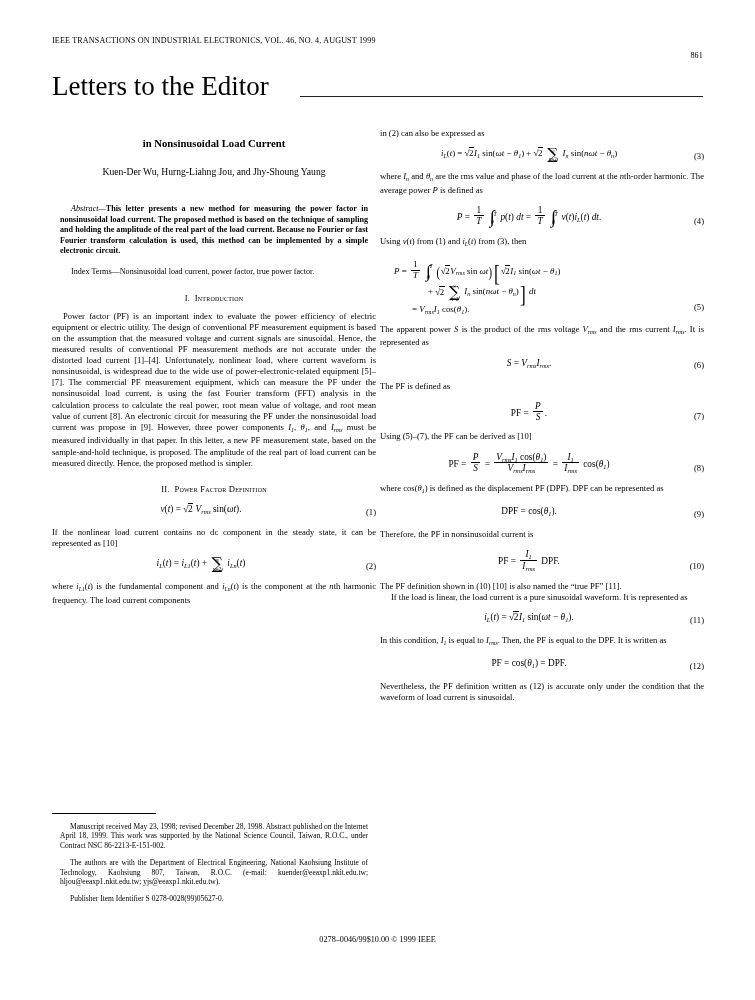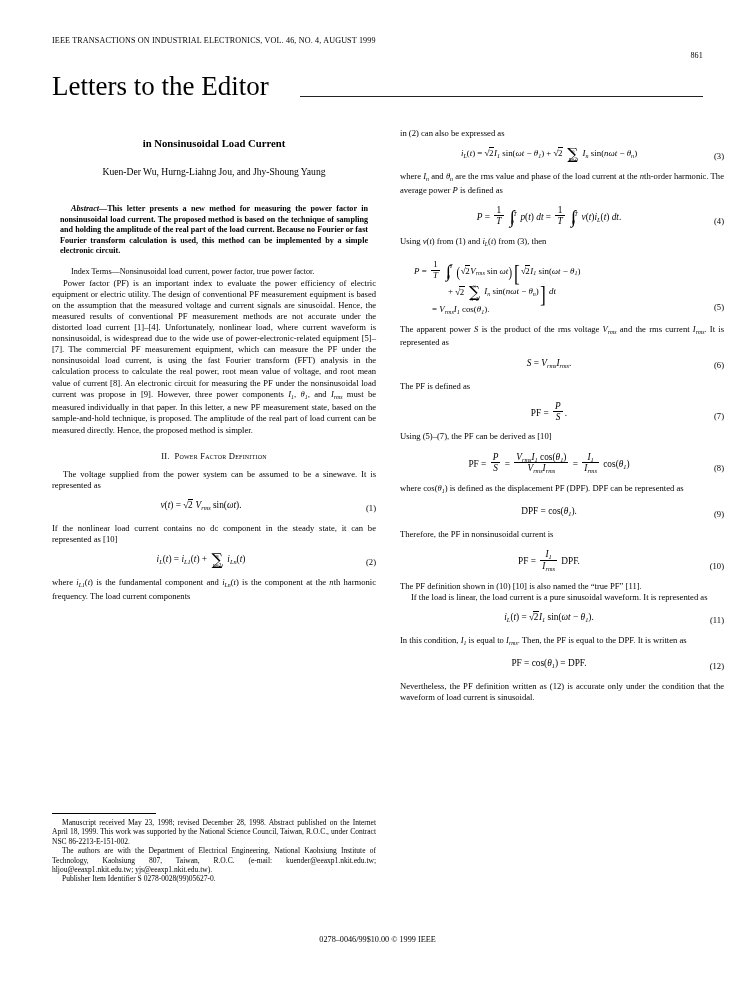--- a/index.html
+++ b/index.html
@@ -69,21 +69,21 @@
   
   .col {
     position: absolute;
     top: 128px;
     width: 324px;
     font-size: 8.6px;
     line-height: 11.1px;
     text-align: justify;
   }
   .col.left  { left: 52px; }
-  .col.right { left: 380px; margin-left: 20px; }
+  .col.right { left: 380px; }
 
   p { margin: 0; }
   .indent { text-indent: 11px; }
 
   
   .art-title {
     text-align: center;
     font-weight: bold;
     font-size: 10.7px;
     line-height: 14.2px;
@@ -97,21 +97,21 @@
   }
 
   .abstract {
     margin: 27px 8px 0 8px;
     font-weight: bold;
     font-size: 8.15px;
     line-height: 10.4px;
     text-align: justify;
     text-indent: 11px;
   }
-  .abstract .lead { font-style: italic; font-weight: bold; }
+  .abstract .lead { font-style: italic; font-weight: normal; }
   .indexterms {
     margin: 11px 8px 0 8px;
     font-weight: normal;
     font-size: 8.15px;
     line-height: 10.4px;
     text-align: justify;
     text-indent: 11px;
   }
 
   
@@ -243,21 +243,21 @@
     width: 324px;
     font-size: 7.5px;
     line-height: 9.4px;
     text-align: justify;
   }
   .footnote .rule {
     width: 104px;
     border-bottom: 0.8px solid #000;
     margin-bottom: 4px;
   }
-  .footnote p { text-indent: 10px; margin: 0; }
+  .footnote p { text-indent: 10px; margin: 8px; }
 
   
   .pagefoot {
     position: absolute;
     left: 0;
     right: 0;
     top: 935px;
     text-align: center;
     font-size: 8.2px;
   }
@@ -286,30 +286,32 @@
     <div class="authors">Kuen-Der Wu, Hurng-Liahng Jou, and Jhy-Shoung Yaung</div>
 
     <div class="abstract">
       <span class="lead">Abstract—</span><span>This letter presents a new method for measuring the power factor in nonsinusoidal load current. The proposed method is based on the technique of sampling and holding the amplitude of the real part of the load current. Because no Fourier or fast Fourier transform calculation is used, this method can be implemented by a simple electronic circuit.</span>
     </div>
 
     <div class="indexterms">
       <span class="lead">Index Terms—</span><span>Nonsinusoidal load current, power factor, true power factor.</span>
     </div>
 
+    <div class="sec-head">
+      <span class="num">I.</span>&nbsp;&nbsp;<span>Introduction</span>
+    </div>
 
     <p class="indent"><span>Power factor (PF) is an important index to evaluate the power efficiency of electric equipment or electric utility. The design of conventional PF measurement equipment is based on the assumption that the measured voltage and current signals are sinusoidal. Hence, the measured results of conventional PF measurement methods are not accurate under the distorted load current [1]–[4]. Unfortunately, nonlinear load, where current waveform is nonsinusoidal, is widespread due to the wide use of power-electronic-related equipment [5]–[7]. The commercial PF measurement equipment, which can measure the PF under the nonsinusoidal load current, is using the fast Fourier transform (FFT) analysis in the calculation process to calculate the real power, root mean value of voltage, and root mean value of current [8]. An electronic circuit for measuring the PF under the nonsinusoidal load current was propose in [9]. However, three power components</span>
       <span class="mi">I</span><span class="sub">1</span>, <span class="mi">θ</span><span class="sub">1</span>, and <span class="mi">I</span><span class="sub">rms</span>
       <span>must be measured individually in that paper. In this letter, a new PF measurement state, based on the sample-and-hold technique, is proposed. The amplitude of the real part of load current can be measured directly. Hence, the proposed method is simpler.</span></p>
 
     <div class="sec-head">
       <span class="num">II.</span>&nbsp;&nbsp;<span>Power Factor Definition</span>
     </div>
 
-    <p class="indent">The voltage supplied from the power system can be assumed to be a sinewave. It is represented as</p>
 
     <div class="eq">
       <div class="body">
         <span class="mi">v</span>(<span class="mi">t</span>) = <span class="rad"><span class="sign">√</span><span class="under">2</span></span>&nbsp;<span class="mi">V</span><span class="sub">rms</span>&nbsp;<span class="mup">sin</span>(<span class="mi">ωt</span>).
       </div>
       <span class="tag">(1)</span>
     </div>
 
     <p>If the nonlinear load current contains no dc component in the steady state, it can be represented as [10]</p>
 

